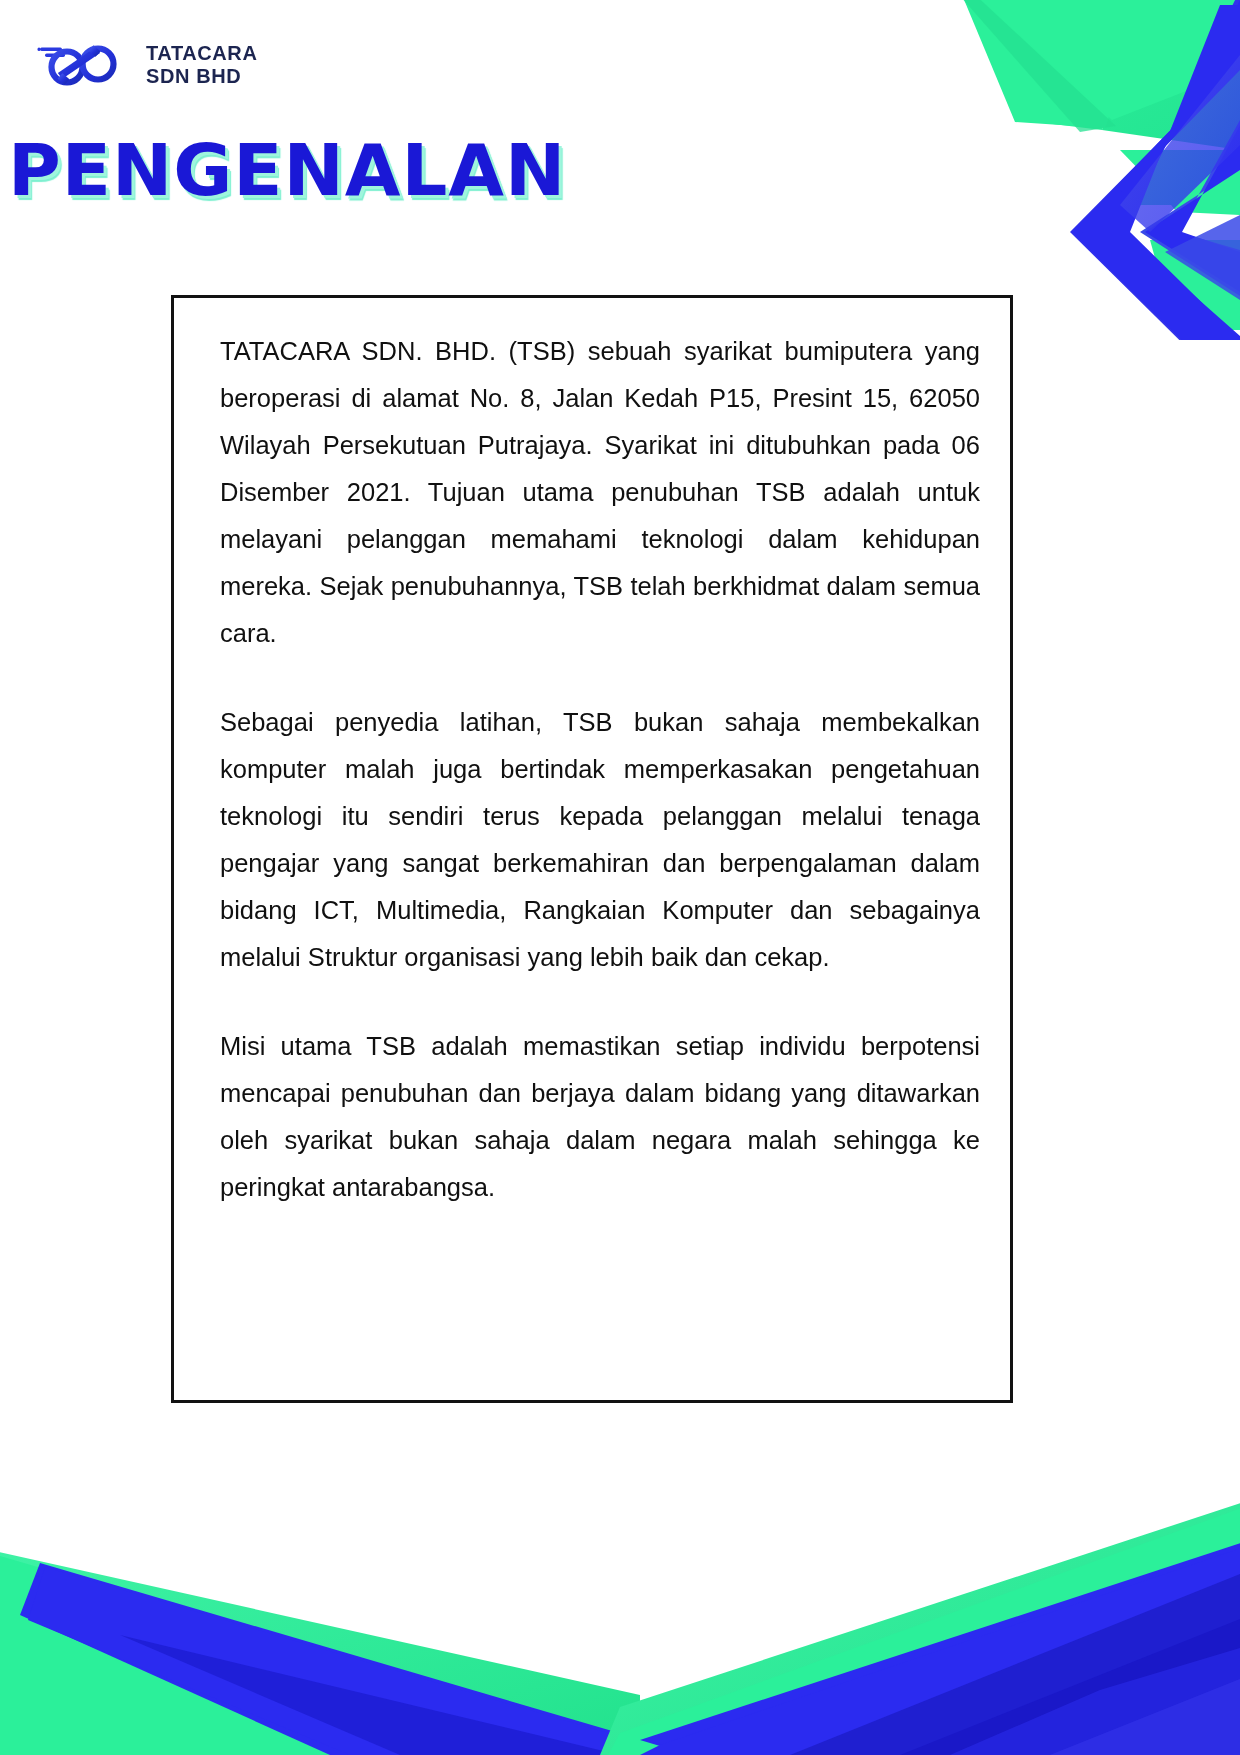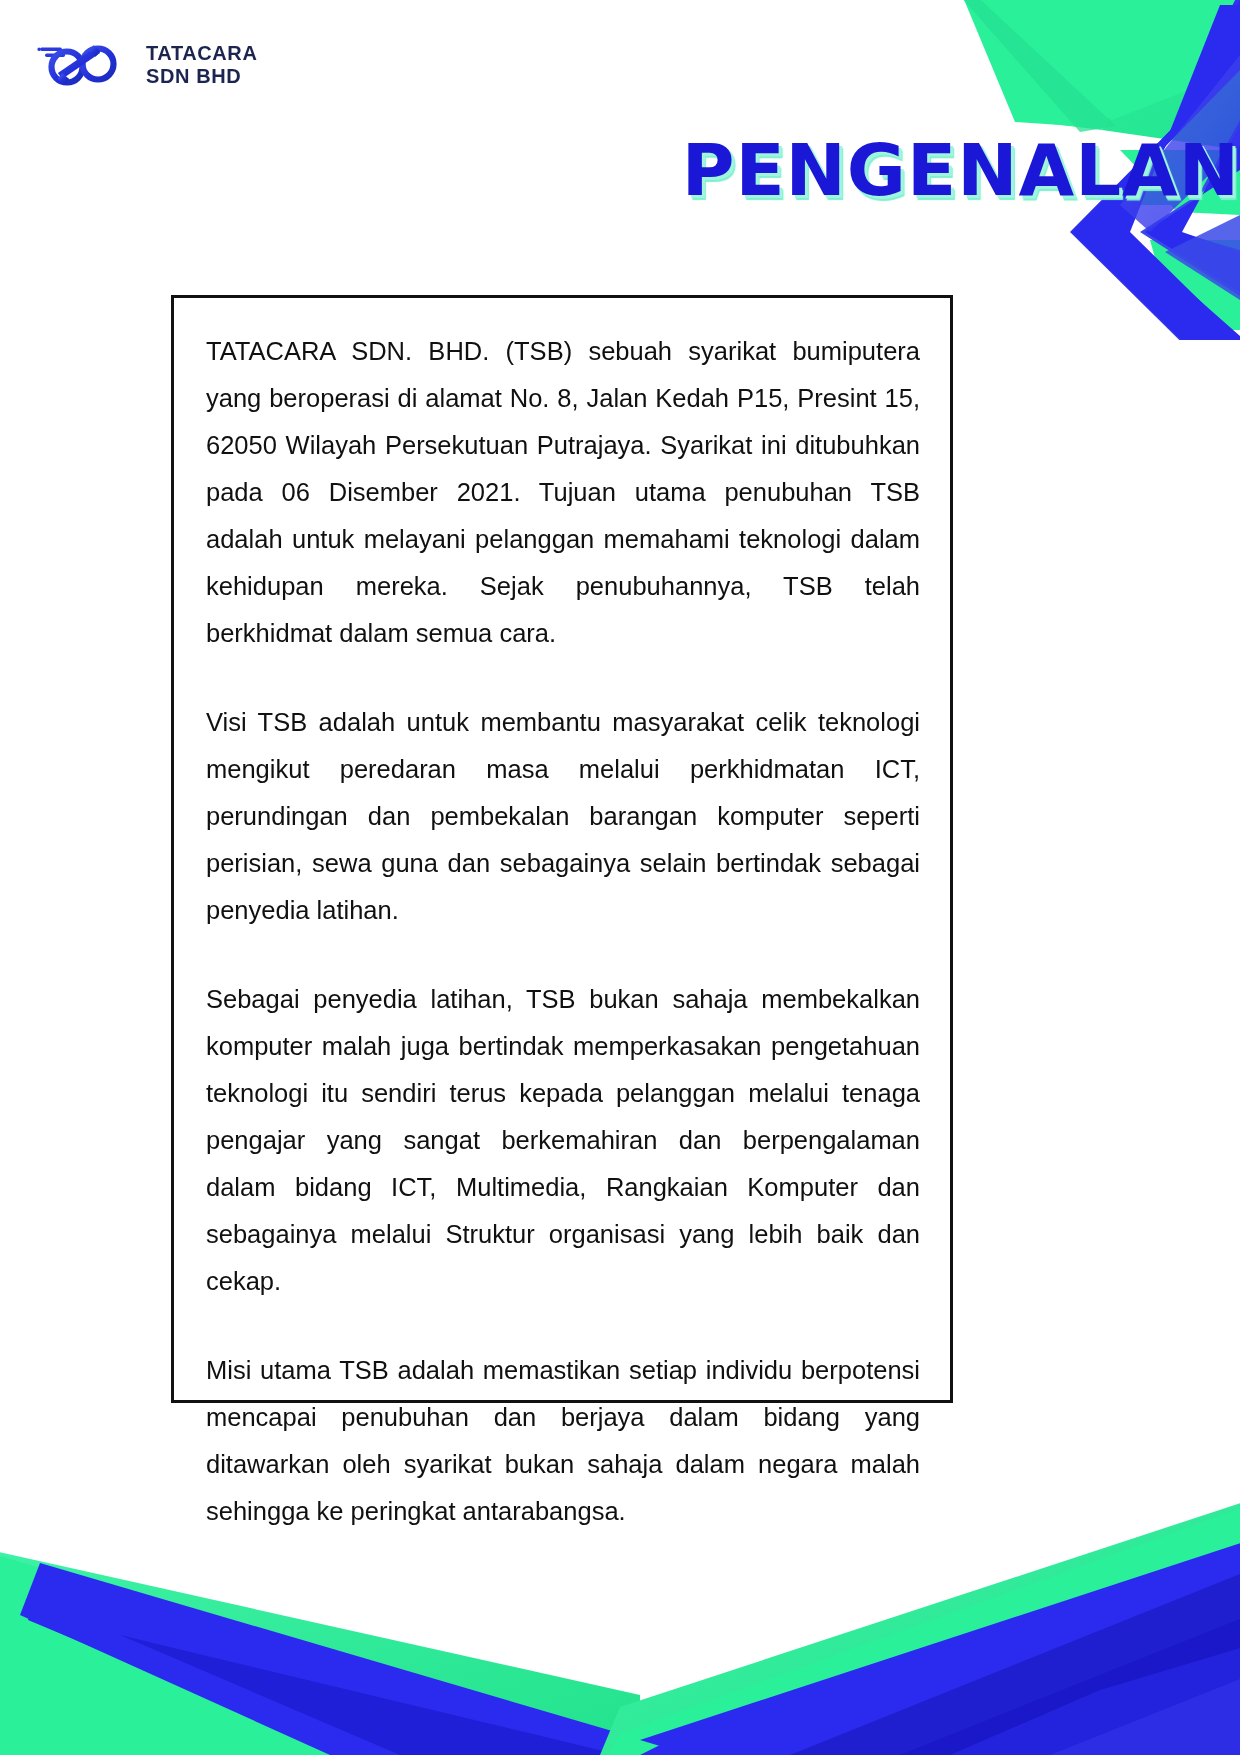--- a/index.html
+++ b/index.html
@@ -41,41 +41,41 @@
     font-size:20px;
     letter-spacing:0.6px;
     color:#1c2550;
     white-space:nowrap;
   }
 
   
   #page-title {
     position:absolute;
     left:0; right:0; top:128px;
-    text-align:right;
+    text-align:left;
     font-family:"DejaVu Sans", sans-serif;
     font-weight:700;
     font-size:72px;
     letter-spacing:1px;
     color:#1a18d6;
     text-shadow:
        3px 3px 0 #9ff5dd,
        4px 5px 1px #7ef0d0;
     user-select:none;
     padding-left:8px;
   }
 
   
   #content-box {
     position:absolute;
     left:171px; top:295px;
-    width:782px; height:1108px;
+    width:842px; height:1108px;
     border:3px solid #111111;
     background:#ffffff;
-    padding:30px 30px 20px 32px;
+    padding:30px 30px 20px 46px;
   }
   .para {
     font-family:"Liberation Sans", sans-serif;
     font-size:25.5px;
     line-height:47px;
     color:#101010;
     text-align:justify;
     text-justify:inter-word;
     margin:0 0 42px 0;
   }
@@ -187,18 +187,17 @@
     <span id="logo-text">
       <span class="ln">TATACARA</span>
       <span class="ln">SDN BHD</span>
     </span>
   </div>
 
   <h1 id="page-title">PENGENALAN</h1>
 
   <div id="content-box">
     <p class="para">TATACARA SDN. BHD. (TSB) sebuah syarikat bumiputera yang beroperasi di alamat No. 8, Jalan Kedah P15, Presint 15, 62050 Wilayah Persekutuan Putrajaya. Syarikat ini ditubuhkan pada 06 Disember 2021. Tujuan utama penubuhan TSB adalah untuk melayani pelanggan memahami teknologi dalam kehidupan mereka. Sejak penubuhannya, TSB telah berkhidmat dalam semua cara.</p>
-    <p class="para">Visi TSB adalah untuk membantu masyarakat celik teknologi mengikut peredaran masa melalui perkhidmatan ICT, perundingan dan pembekalan barangan komputer seperti perisian, sewa guna dan sebagainya selain bertindak sebagai penyedia latihan.</p>
     <p class="para">Sebagai penyedia latihan, TSB bukan sahaja membekalkan komputer malah juga bertindak memperkasakan pengetahuan teknologi itu sendiri terus kepada pelanggan melalui tenaga pengajar yang sangat berkemahiran dan berpengalaman dalam bidang ICT, Multimedia, Rangkaian Komputer dan sebagainya melalui Struktur organisasi yang lebih baik dan cekap.</p>
     <p class="para">Misi utama TSB adalah memastikan setiap individu berpotensi mencapai penubuhan dan berjaya dalam bidang yang ditawarkan oleh syarikat bukan sahaja dalam negara malah sehingga ke peringkat antarabangsa.</p>
   </div>
 
 </div>
 
 </body></html>

